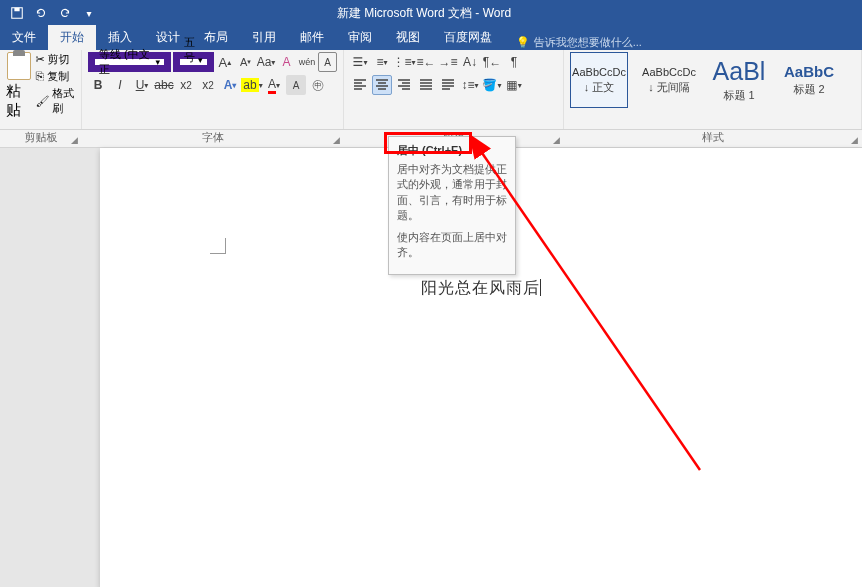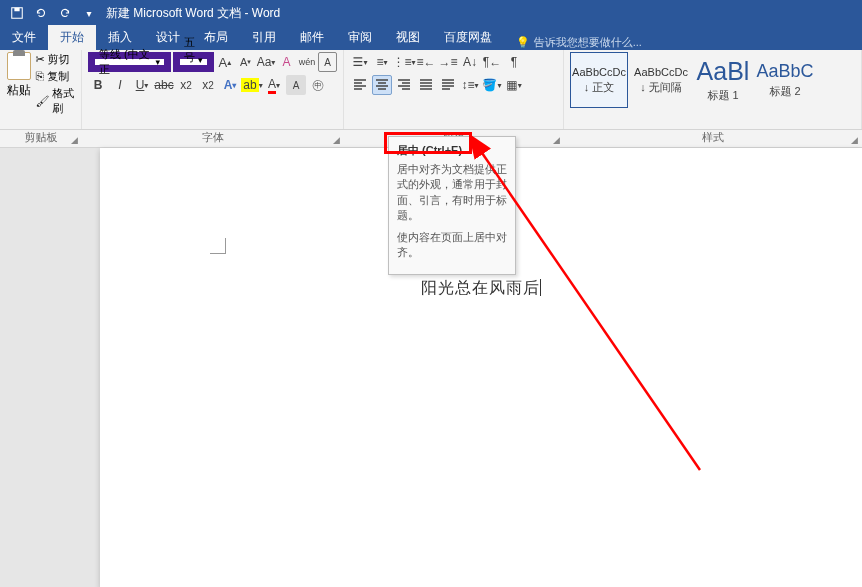--- a/index.html
+++ b/index.html
@@ -1,61 +1,61 @@
 <!DOCTYPE html>
 <html><head>
 <meta charset="utf-8">
 <style>
 * { margin: 0; padding: 0; box-sizing: border-box; font-family: "Microsoft YaHei", "Segoe UI", sans-serif; }
 body { background: #e6e6e6; width: 862px; height: 587px; overflow: hidden; position: relative; }
 
 .titlebar { background: #2b579a; height: 26px; display: flex; align-items: center; color: #fff; font-size: 12px; }
 .titlebar .qat { display: flex; gap: 2px; padding: 0 6px; }
 .titlebar .qat .qbtn { width: 22px; height: 22px; display: flex; align-items: center; justify-content: center; border-radius: 2px; }
-.titlebar .title { flex: 1; text-align: left; font-size: 12px; }
+.titlebar .title { flex: 1; text-align: center; font-size: 12px; }
 
 .tabs { background: #2b579a; height: 24px; display: flex; align-items: flex-end; color: #fff; font-size: 12px; }
 .tab { padding: 4px 12px; cursor: pointer; }
 .tab.file { background: #2b579a; }
 .tab.active { background: #f3f3f3; color: #2b579a; }
 .tell-me { display: flex; align-items: center; gap: 4px; color: #c9d8ec; padding: 0 12px; font-size: 11px; }
 
 .ribbon { background: #f3f3f3; height: 80px; display: flex; border-bottom: 1px solid #d4d4d4; }
 .group { border-right: 1px solid #e1e1e1; display: flex; flex-direction: column; padding: 2px 6px 14px 6px; position: relative; }
 
 
 .clipboard { width: 82px; }
 .paste-big { display: flex; flex-direction: column; align-items: center; width: 32px; }
 .paste-icon { width: 24px; height: 28px; background: #fff; border: 1px solid #c9a96e; border-radius: 2px; position: relative; }
 .paste-icon::before { content: ""; position: absolute; top: -3px; left: 5px; width: 12px; height: 6px; background: #888; border-radius: 2px 2px 0 0; }
-.paste-label { font-size: 12px; margin-top: 2px; }
+.paste-label { font-size: 15px; margin-top: 2px; }
 .clip-side { display: flex; flex-direction: column; gap: 2px; font-size: 11px; }
 .clip-item { display: flex; align-items: center; gap: 3px; }
 .clipboard-row { display: flex; gap: 4px; }
 
 
 .font-group { width: 262px; }
 .font-row { display: flex; gap: 2px; align-items: center; margin-bottom: 3px; }
 .combo { border: 7px solid #4c1d95; background: #fff; height: 20px; font-size: 11px; display: flex; align-items: center; padding: 0 4px; }
 .combo.font-name { width: 88px; }
 .combo.font-size { width: 42px; align-items: flex-end; }
 .ibtn { width: 20px; height: 20px; display: flex; align-items: center; justify-content: center; font-size: 12px; color: #444; border-radius: 2px; }
 
 
 .para-group { width: 220px; }
 .align-center { border: 1px solid #7da2ce; background: #cde0f7; }
 
 
 .styles-group { flex: 1; }
-.styles-row { display: flex; gap: 4px; height: 56px; overflow: hidden; }
+.styles-row { display: flex; gap: 12px; height: 56px; overflow: hidden; }
 .style-tile { width: 58px; border: 1px solid transparent; display: flex; flex-direction: column; align-items: center; justify-content: center; font-size: 11px; }
 .style-tile.sel { border: 1px solid #2b579a; background: #eef4fb; }
 .style-preview { font-size: 11px; color: #333; }
 .style-preview.big { font-size: 25px; color: #2b579a; font-weight: 500; }
-.style-preview.mid { font-size: 18px; color: #2b579a; }
+.style-preview.mid { font-size: 15px; color: #2b579a; font-weight: bold; }
 .style-name { color: #444; margin-top: 2px; }
 
 
 .group-labels { background: #f3f3f3; height: 18px; display: flex; border-bottom: 1px solid #d4d4d4; font-size: 11px; color: #666; }
 .glabel { text-align: center; position: relative; }
 .glabel .launch { position: absolute; right: 4px; bottom: 2px; font-size: 9px; color: #888; }
 
 
 .doc-area { position: absolute; top: 148px; left: 0; right: 0; bottom: 0; background: #e6e6e6; }
 .page { position: absolute; left: 100px; top: 0; width: 762px; height: 440px; background: #fff; box-shadow: 0 2px 6px rgba(0,0,0,0.2); }

